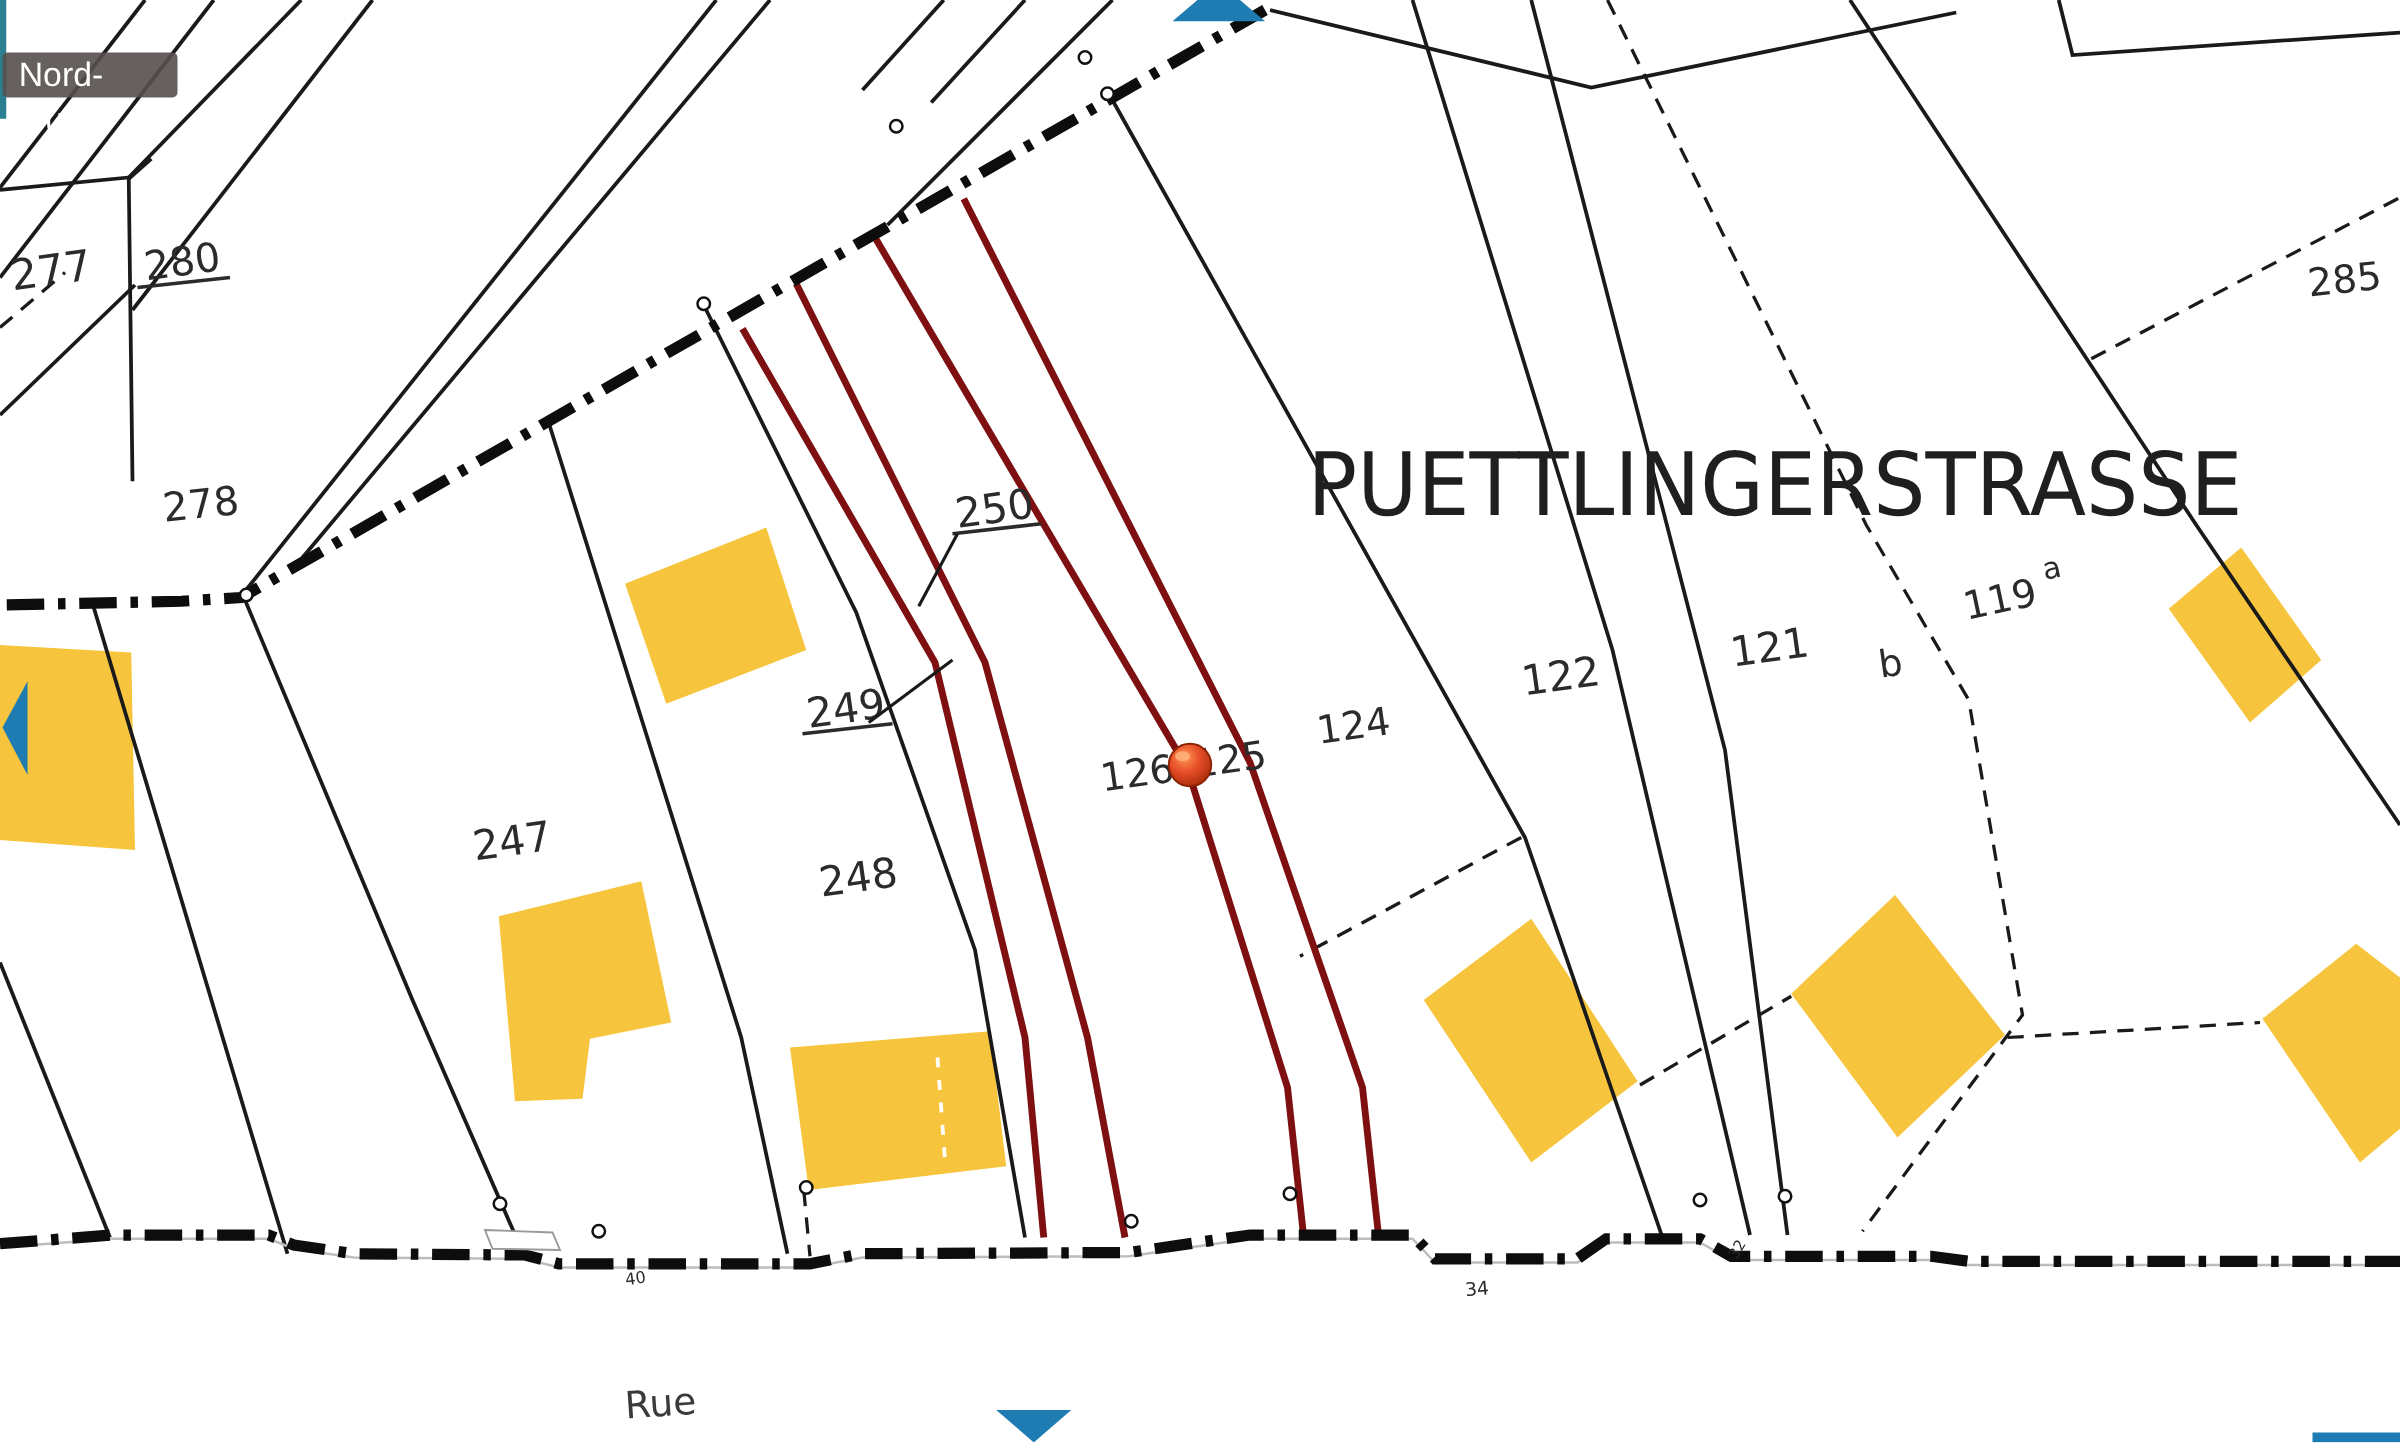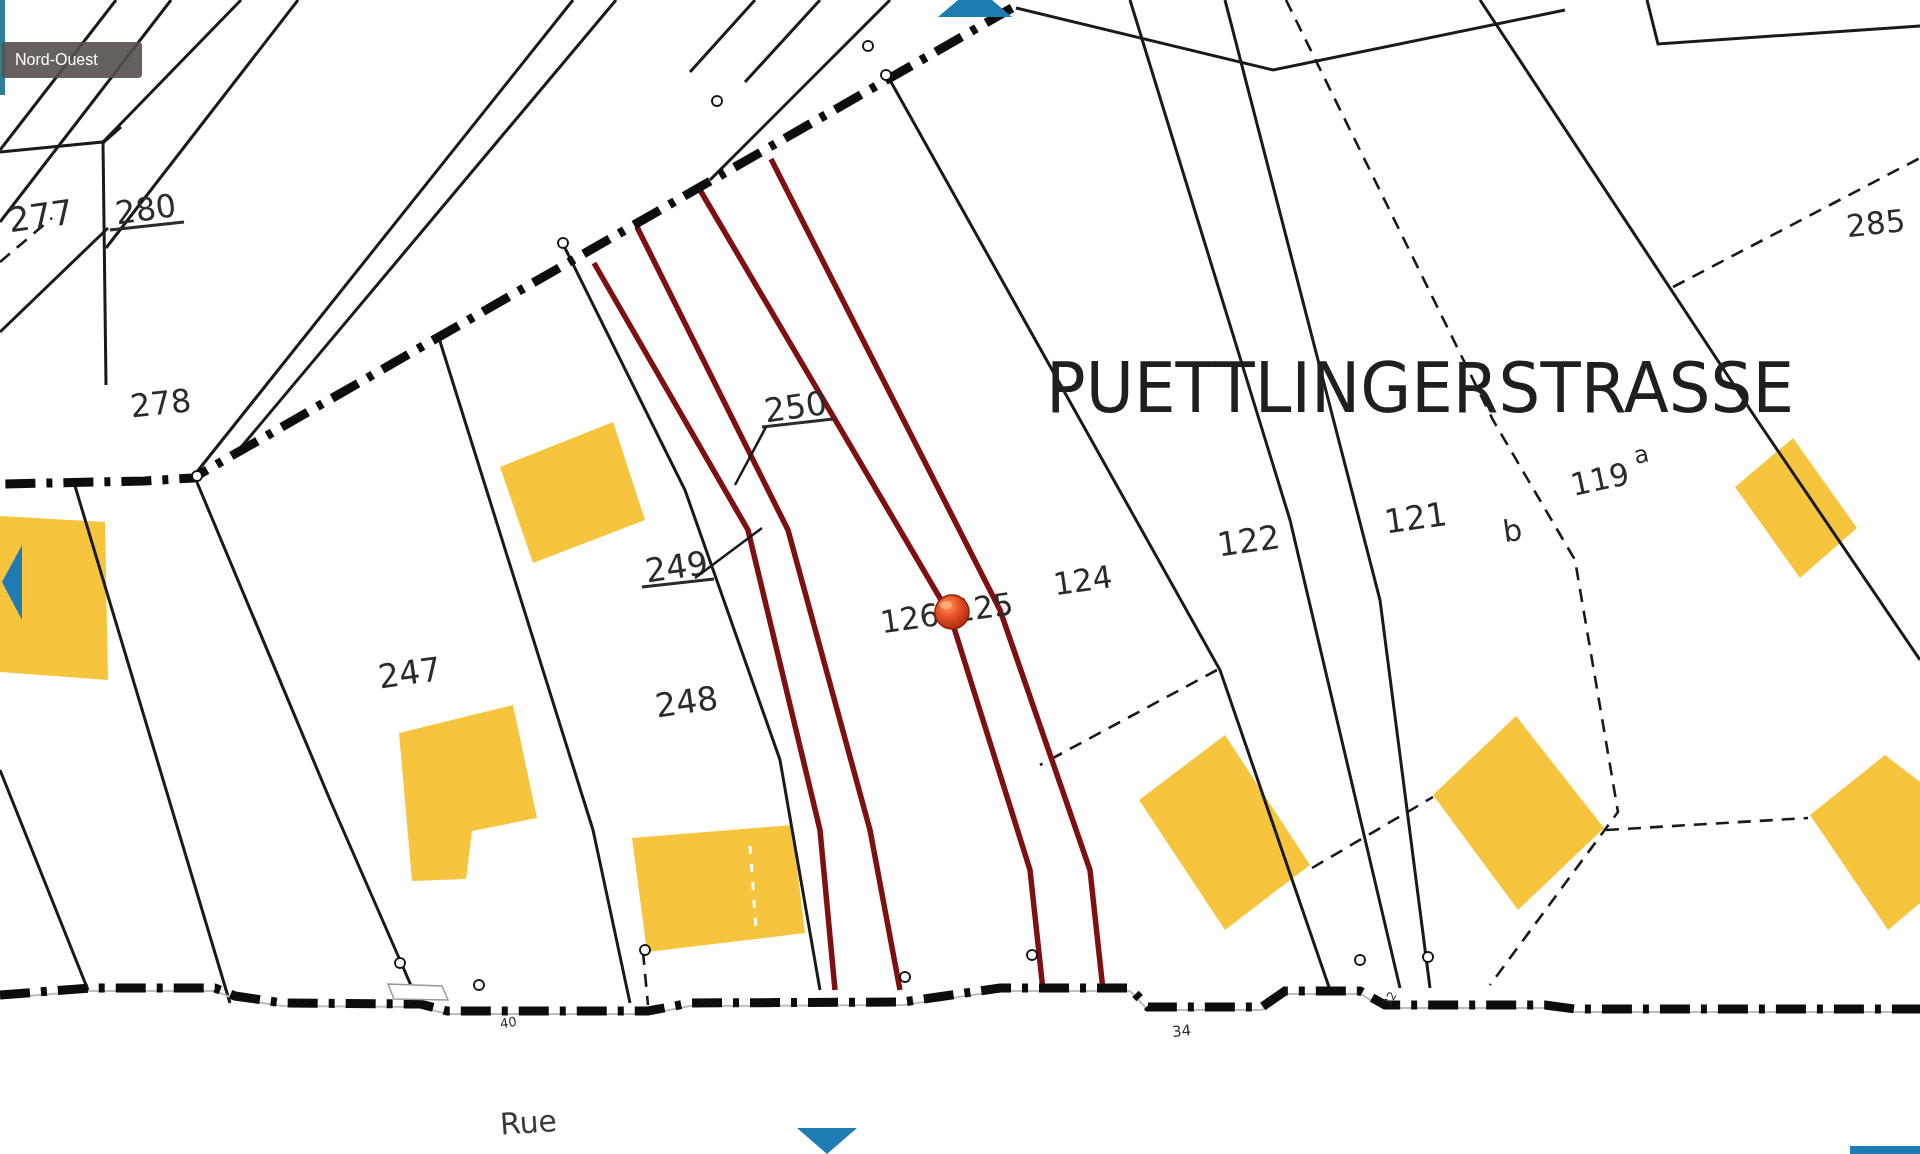--- a/index.html
+++ b/index.html
@@ -7,21 +7,21 @@
             font-family:"DejaVu Sans",sans-serif;}
   #map-svg{position:absolute;left:0;top:0;}
   .thin{stroke:#1a1a1a;stroke-width:3;fill:none;}
   .thick{stroke:#0d0d0d;stroke-width:9;fill:none;stroke-dasharray:30 11 6 11;}
   .dashed{stroke:#1a1a1a;stroke-width:2.6;fill:none;stroke-dasharray:13 9;}
   .red{stroke:#7E1012;stroke-width:5.5;fill:none;}
   .bld{fill:#F7C53D;stroke:none;}
   .lbl{fill:#2b2b2b;font-family:"DejaVu Sans",sans-serif;}
   .pt{fill:#ffffff;stroke:#111;stroke-width:2;}
   .tooltip{position:absolute;left:2px;top:42px;width:140px;height:36px;background:#55504Ce6;
-           border-radius:4px;color:#fff;font-size:16px;line-height:36px;padding-left:13px;
+           border-radius:4px;color:#fff;font-size:27px;line-height:36px;padding-left:13px;
            box-sizing:border-box;font-family:"Liberation Sans","DejaVu Sans",sans-serif;}
 </style>
 </head>
 <body>
 
 <div id="viewport">
 <svg id="map-svg" width="1920" height="1154" viewBox="0 0 1920 1154">
   <defs>
     <radialGradient id="markerGrad" cx="0.38" cy="0.32" r="0.75">
       <stop offset="0" stop-color="#ff9a55"></stop>

